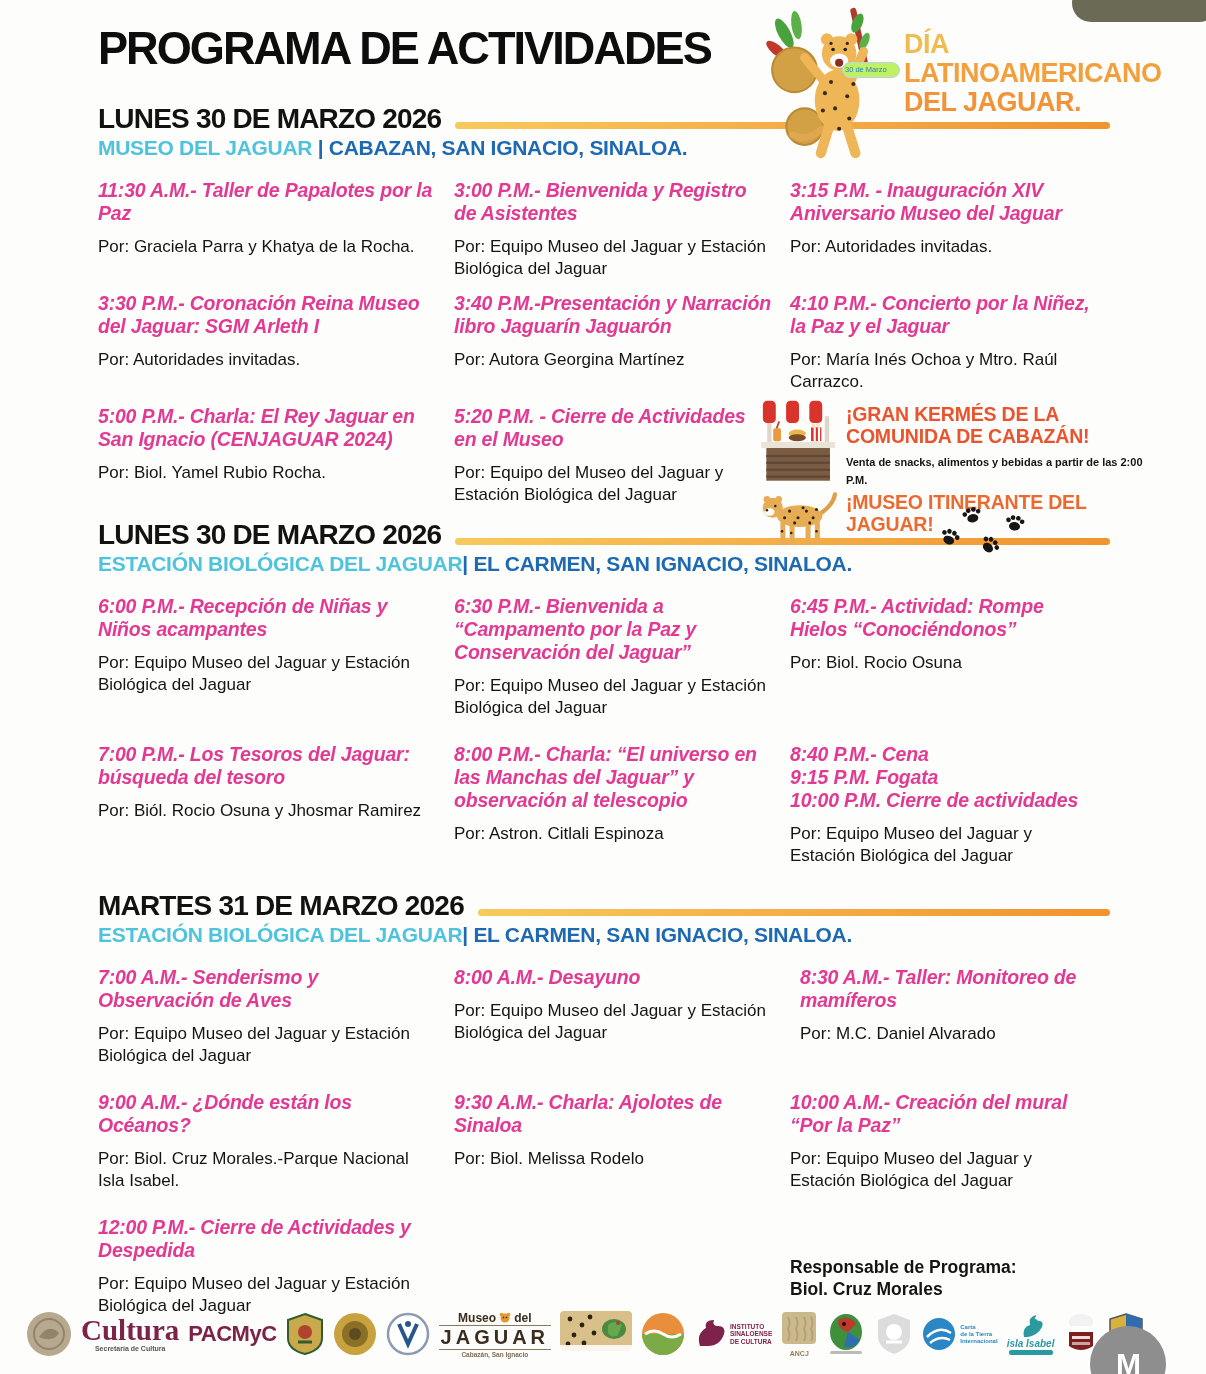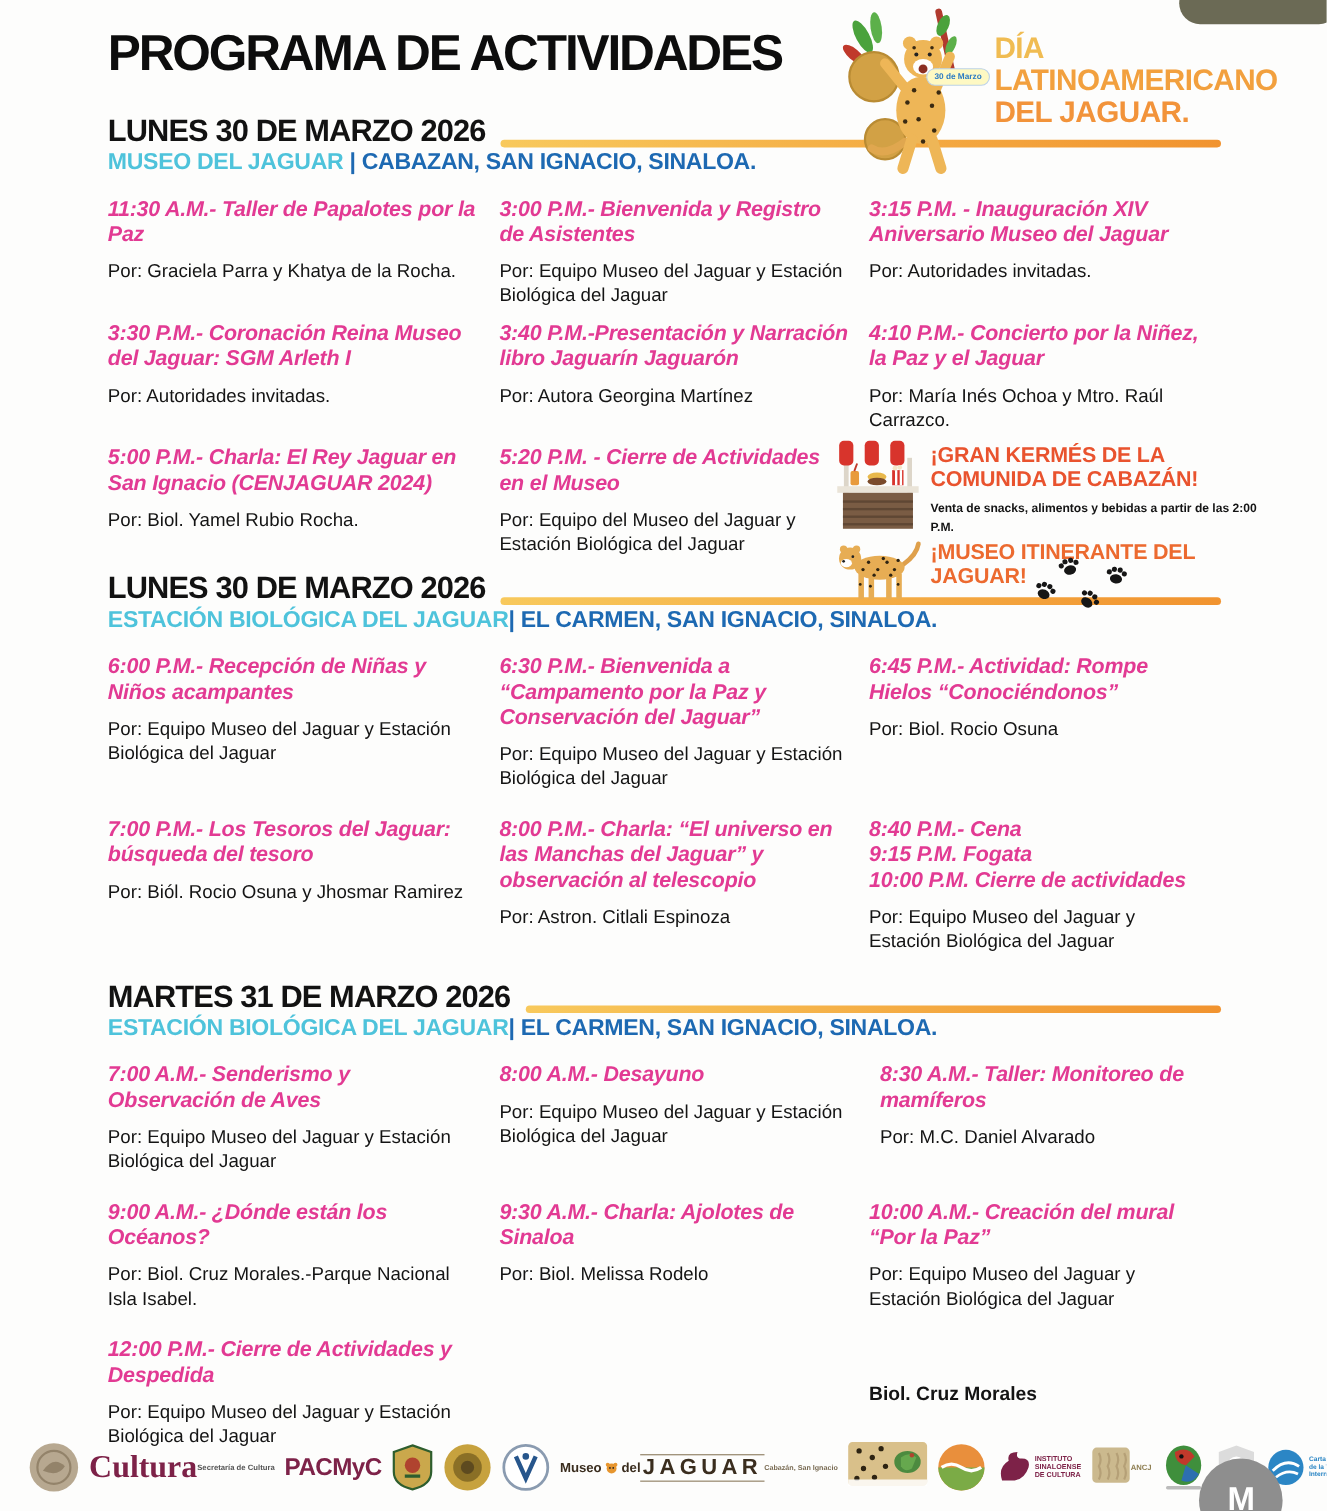--- a/index.html
+++ b/index.html
@@ -15,29 +15,29 @@
   .corner-shape{position:absolute;top:-16px;right:-12px;width:146px;height:38px;
     background:#6b6a55;border-radius:19px;z-index:4}
 
   
   header{position:relative;height:88px}
   .page-title{font-size:46px;line-height:48px;font-weight:800;letter-spacing:-2px;
     color:#0d0d0d;margin:0;position:absolute;left:0;top:8px;transform:scaleX(.98);transform-origin:left}
   .mascot{position:absolute;left:666px;top:-12px;width:132px;height:158px;z-index:3}
   .mascot svg{width:100%;height:100%}
   .mascot-bubble{position:absolute;right:-4px;top:58px;width:52px;padding:3px 2px;
-    background:#fef9c3;border:1px solid #bcd2e8;border-radius:8px;font-size:7.5px;line-height:8px;
-    font-weight:700;color:#2c7bc4;text-align:center}
+    background:#bef264;border:1px solid #bcd2e8;border-radius:8px;font-size:7.5px;line-height:8px;
+    font-weight:400;color:#2c7bc4;text-align:left}
   .badge{position:absolute;left:806px;top:14px;font-size:27px;line-height:29px;
     font-weight:800;letter-spacing:-0.5px;font-style:normal}
   .badge .b1{color:#f0bc52}.badge .b2{color:#f2a03e}.badge .b3{color:#f2933a}
 
   
   .section{margin-top:0}
-  .sec-head{display:flex;align-items:flex-end}
+  .sec-head{display:flex;align-items:center}
   .sec-date{font-size:28px;line-height:30px;font-weight:800;letter-spacing:-0.8px;
     color:#121212;white-space:nowrap}
   .sec-line{flex:1;height:7px;border-radius:4px;margin-left:14px;margin-top:12px;
     background:linear-gradient(90deg,#f8c95c,#f1932f)}
   .sec-venue{font-size:21px;line-height:26px;font-weight:800;letter-spacing:-0.3px;margin-top:1px}
   .venue{color:#4ec3db}.loc{color:#1d69b2}
 
   .events{display:grid;grid-template-columns:352px 332px auto;column-gap:4px;margin-top:18px}
   .event{margin-bottom:13px;padding-right:14px}
   .ev-title{color:#e23a93;font-weight:700;font-style:italic;font-size:19.5px;line-height:23px;
@@ -59,21 +59,21 @@
   .paws{position:absolute;left:0;top:0;width:100%;height:100%;pointer-events:none}
   .paw{position:absolute;width:20px;height:20px}
   .paw svg{width:100%;height:100%}
 
   
   .responsible{margin-top:52px;font-weight:700;font-size:17.5px;line-height:22px;color:#141414}
 
   
   .footer{position:absolute;left:26px;right:0;bottom:8px;height:64px;display:flex;
     align-items:center;gap:9px;overflow:hidden;z-index:2}
-  .logo{flex:none;display:flex;flex-direction:row;align-items:center;justify-content:center;text-align:center}
+  .logo{flex:none;display:flex;flex-direction:column;align-items:center;justify-content:center;text-align:center}
   .logo-row{display:flex;align-items:center;gap:4px}
   .cultura-text{font-family:"Liberation Serif",serif;font-weight:700;font-size:29px;line-height:28px;color:#7d2248}
   .cultura-sub{font-size:7px;font-weight:700;color:#555;margin-top:1px}
   .pacmyc-text{font-weight:800;font-size:22px;color:#7d2248;letter-spacing:-0.5px}
   .museo-line1{font-size:12px;font-weight:800;color:#3a2d1e;display:flex;align-items:center;gap:3px}
   .museo-line2{font-size:20px;font-weight:700;letter-spacing:4px;color:#3a2d1e;
     border-top:1px solid #8a7a5d;border-bottom:1px solid #8a7a5d;padding:0 2px}
   .museo-line3{font-size:6.5px;font-weight:700;color:#7a6c54;margin-top:1px}
   .tiny-maroon{font-size:6.5px;line-height:7.5px;font-weight:800;color:#7d2248;white-space:pre-line;text-align:left}
   .tiny-blue{font-size:6px;line-height:7px;font-weight:700;color:#2b86c5;white-space:pre-line;text-align:left}
@@ -347,20 +347,21 @@
       <div class="event mt12">
         <div class="ev-title">10:00 A.M.- Creación del mural “Por la Paz”</div>
         <div class="ev-by">Por: Equipo Museo del Jaguar y Estación Biológica del Jaguar</div>
       </div>
       <div class="event mt12">
         <div class="ev-title">12:00 P.M.- Cierre de Actividades y Despedida</div>
         <div class="ev-by">Por: Equipo Museo del Jaguar y Estación Biológica del Jaguar</div>
       </div>
       <div class="event"></div>
       <div class="responsible">
+        <div>Responsable de Programa:</div>
         <div>Biol. Cruz Morales</div>
       </div>
     </div>
   </section>
 </div>
 
 <div class="footer">
   <div class="logo">
     <svg width="46" height="46" viewBox="0 0 46 46">
         <circle cx="23" cy="23" r="22" fill="#b7a890"></circle>

